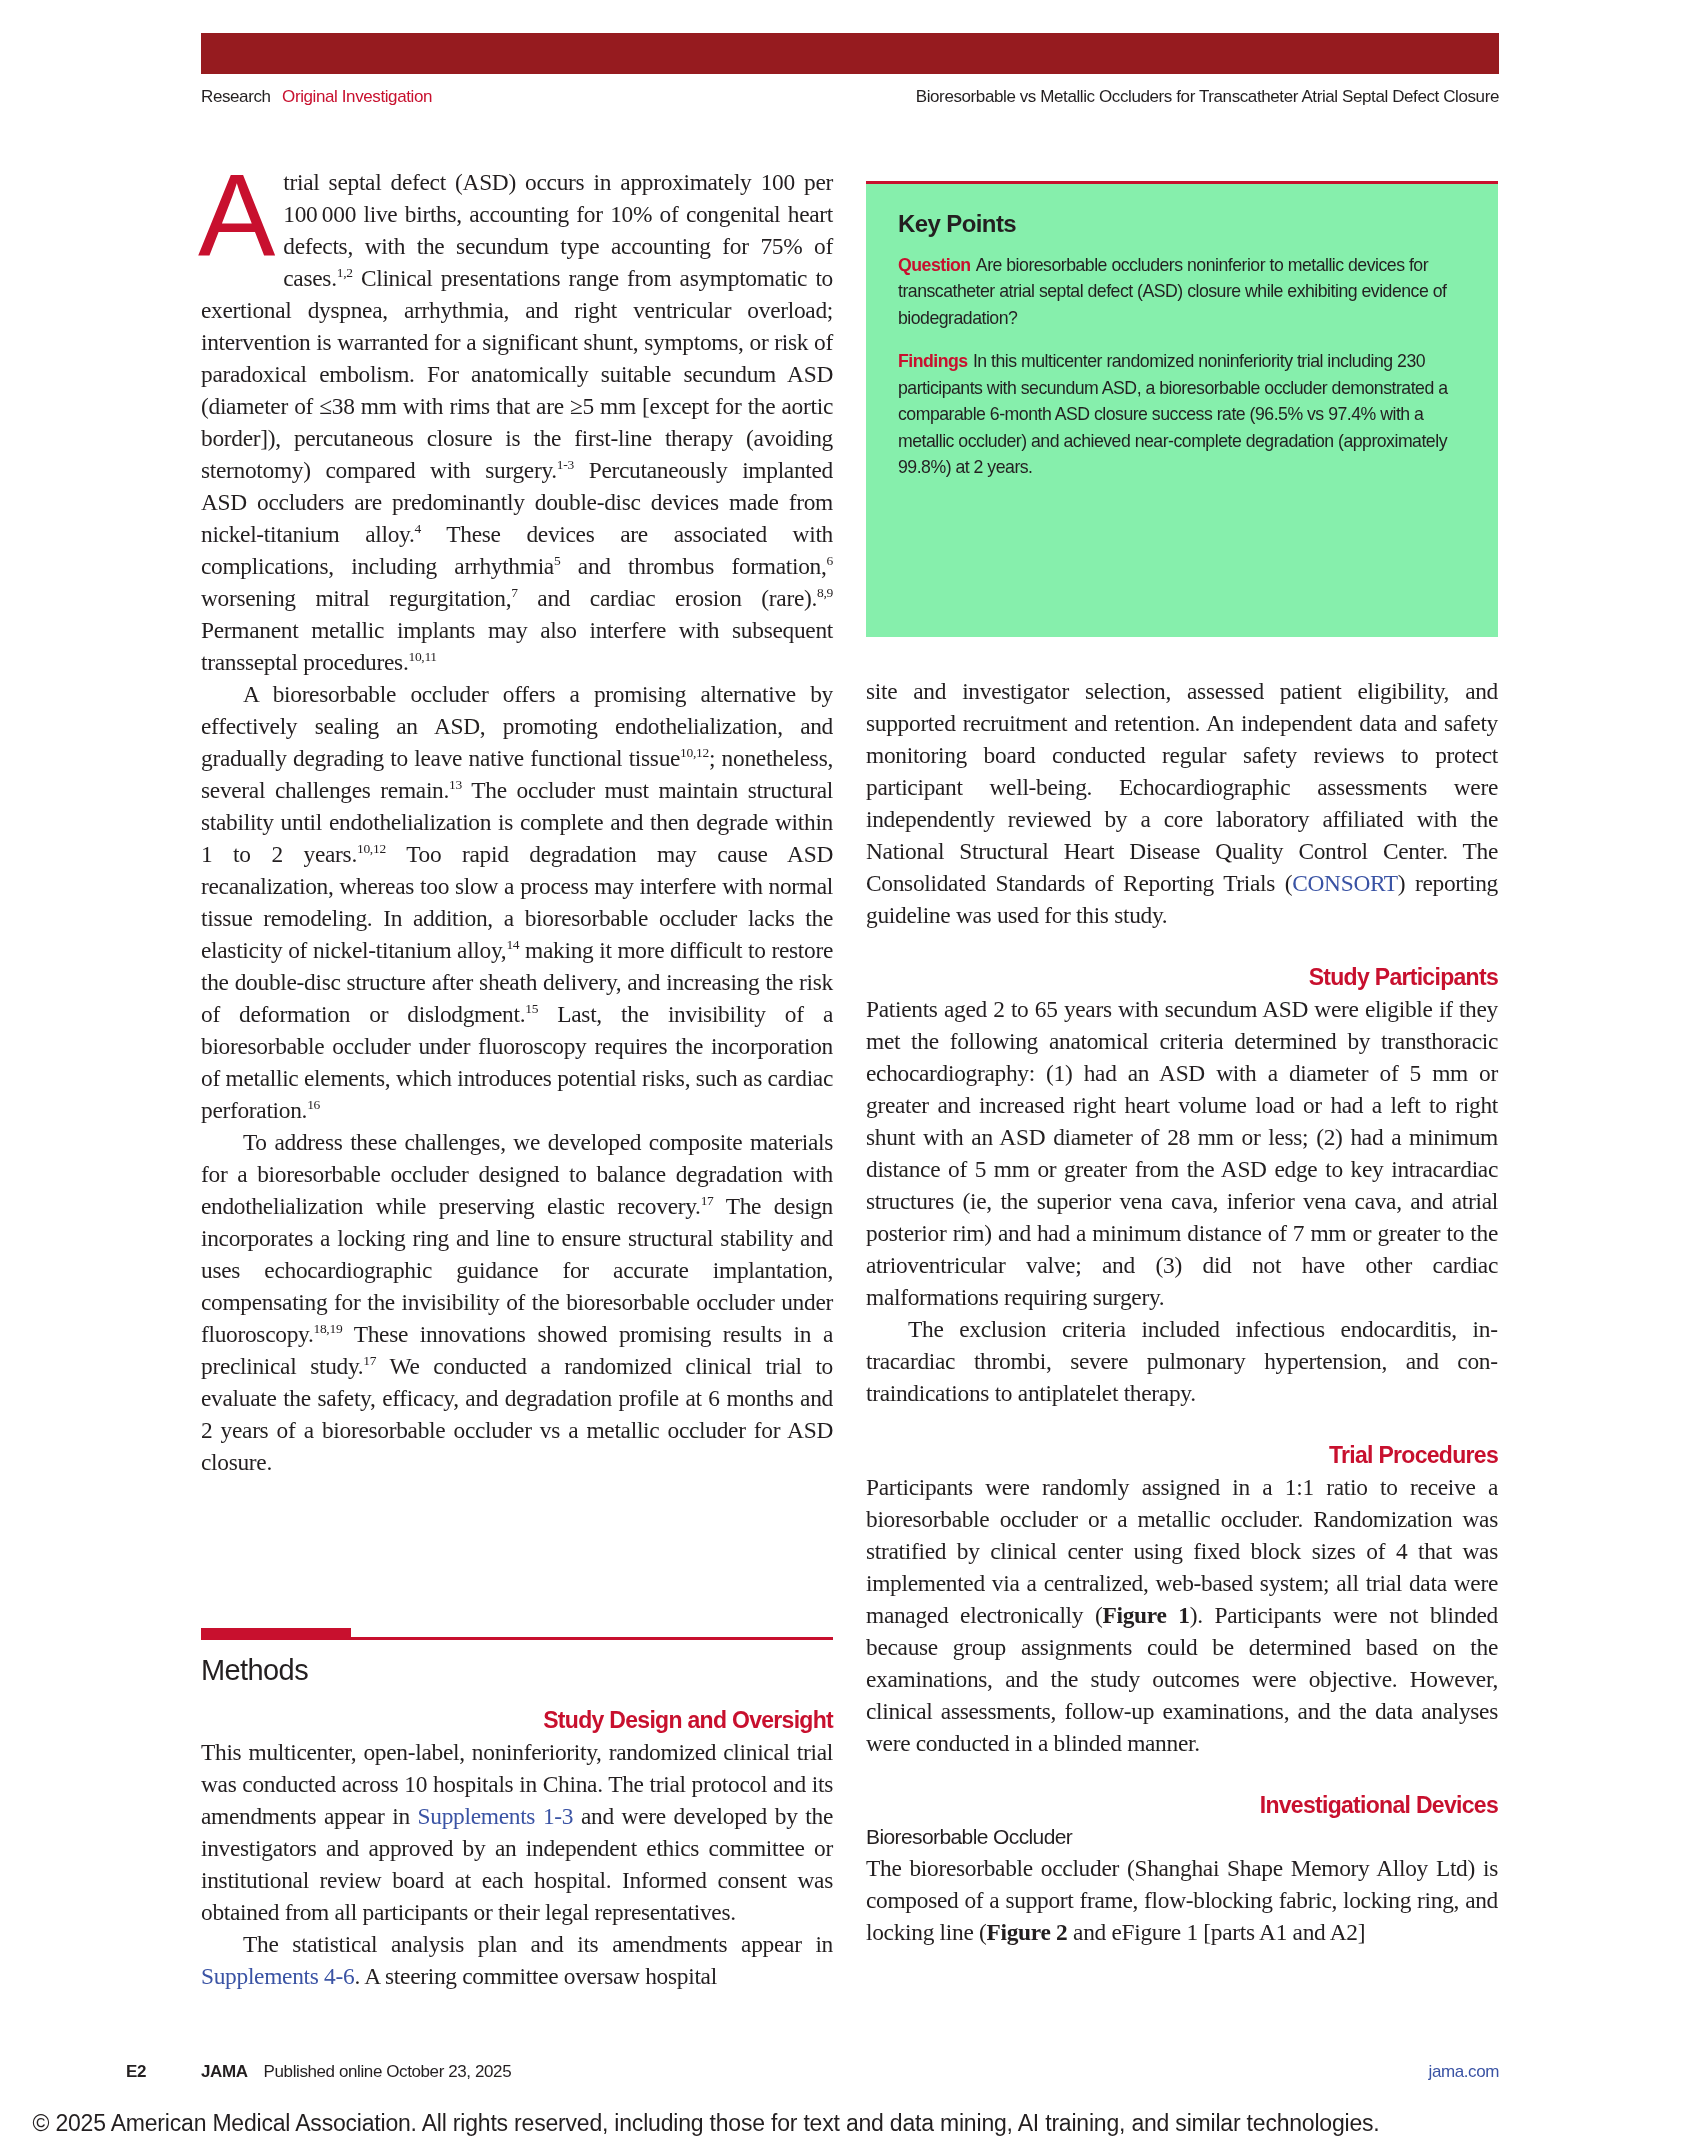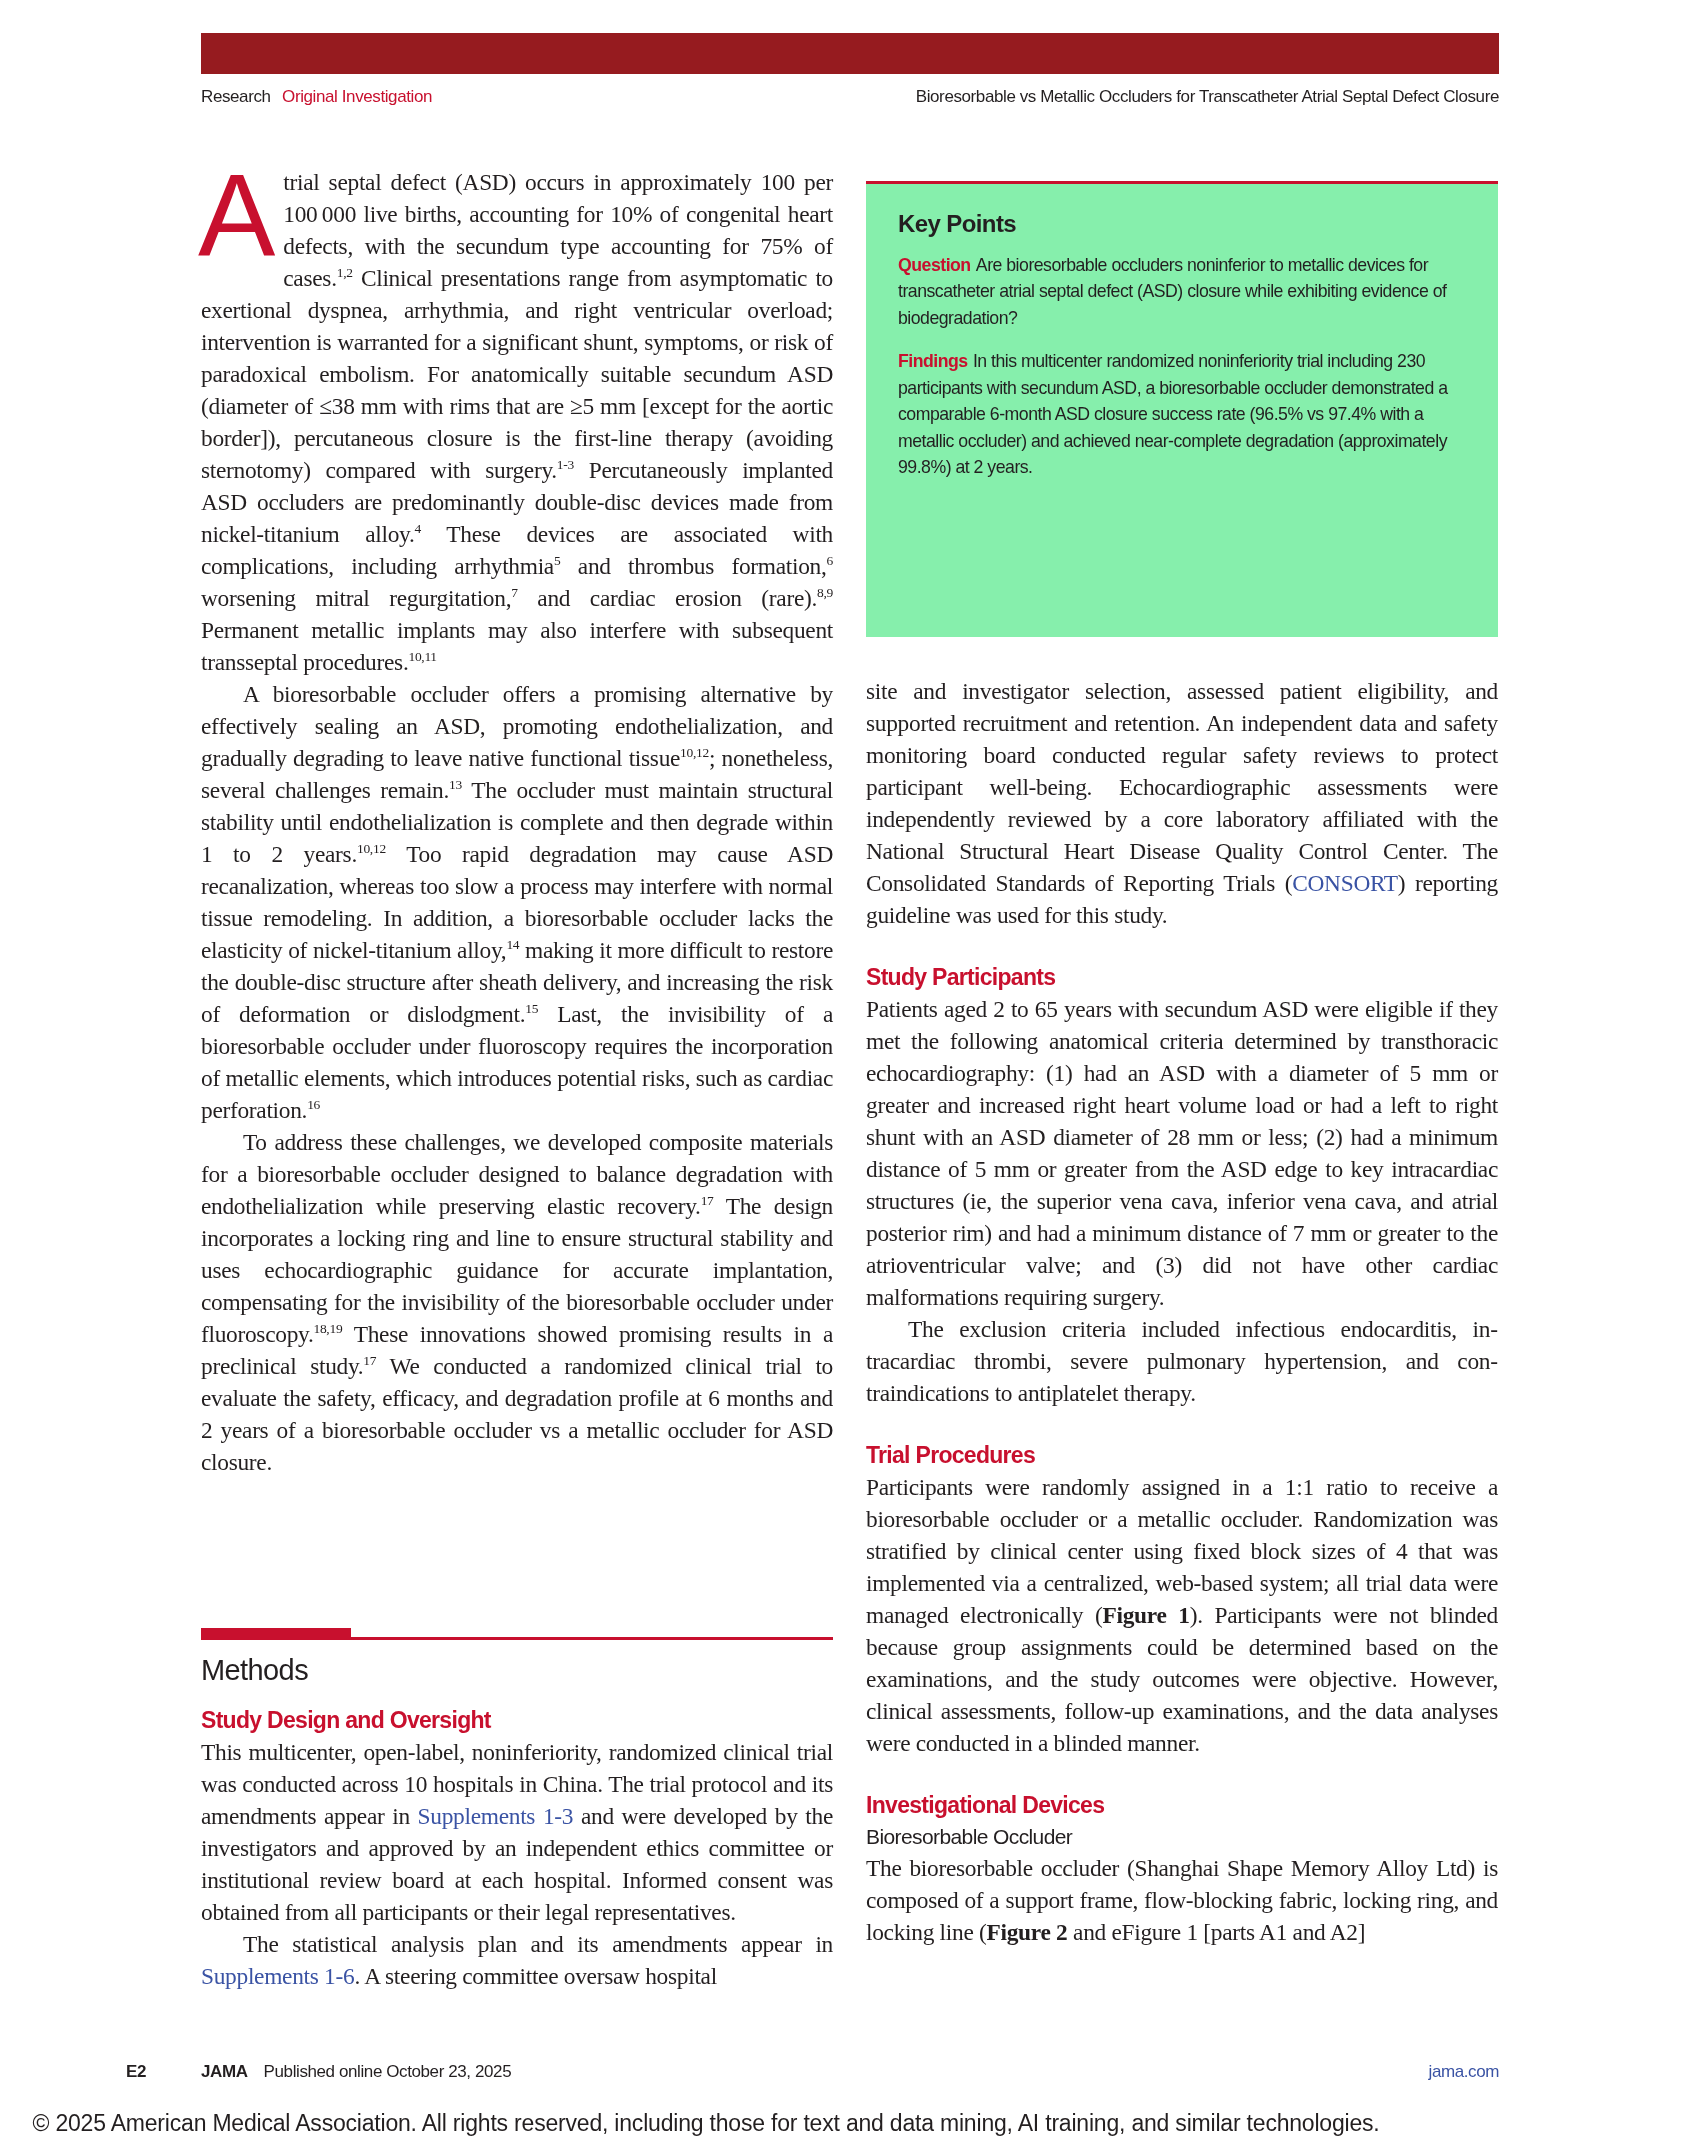--- a/index.html
+++ b/index.html
@@ -28,21 +28,21 @@
   .keypoints { left: 866px; top: 181px; width: 632px; height: 456px; background: #86efac; border-top: 3.1px solid #c8102e; box-sizing: border-box; padding: 25px 32px 0 32px; font-family: "Liberation Sans", sans-serif; }
   .kp-title { font-size: 24px; font-weight: bold; letter-spacing: -0.6px; margin: 0 0 13.5px 0; line-height: 29px; color: #231f20; }
   .kp-block { font-size: 17.7px; line-height: 26.6px; letter-spacing: -0.5px; margin-bottom: 16.7px; color: #231f20; }
   .kp-label { color: #c8102e; font-weight: bold; margin-right: 5.2px; margin-top: 12px; }
 
   .methods-rule-thick { left: 201px; top: 1628px; width: 150px; height: 11.5px; background: #c8102e; }
   .methods-rule-thin { left: 201px; top: 1637px; width: 632px; height: 2.6px; background: #c8102e; }
   .methods-title { left: 201px; top: 1652px; font-family: "Liberation Sans", sans-serif; font-size: 29px; line-height: 36px; letter-spacing: -0.6px; color: #231f20; }
 
   .col-left-b { left: 201px; top: 1705px; }
-  .subhead { font-family: "Liberation Sans", sans-serif; color: #c8102e; font-size: 23px; font-weight: bold; letter-spacing: -0.7px; line-height: 31px; text-align: left; }
+  .subhead { font-family: "Liberation Sans", sans-serif; color: #c8102e; font-size: 23px; font-weight: bold; letter-spacing: -0.7px; line-height: 31px; text-align: right; }
   .subsubhead { font-family: "Liberation Sans", sans-serif; color: #231f20; font-size: 21px; letter-spacing: -0.6px; line-height: 31px; text-align: left; }
   .gap { height: 31px; }
 
   .footer { top: 2061px; font-family: "Liberation Sans", sans-serif; font-size: 17px; line-height: 21px; letter-spacing: -0.4px; color: #231f20; }
   .footer-page { left: 126px; font-weight: bold; }
   .footer-journal { left: 201px; }
   .footer-journal .jname { font-weight: bold; margin-right: 16px; }
   .footer-site { right: 202px; color: #3a53a4; }
   .copyright { left: 0; width: 1412px; top: 2110px; text-align: center; font-family: "Liberation Sans", sans-serif; font-size: 23px; line-height: 27px; color: #231f20; letter-spacing: -0.2px; }
 </style>
@@ -67,21 +67,21 @@
   </p>
 </div>
 
 <div class="abs methods-rule-thin"></div>
 <div class="abs methods-rule-thick"></div>
 <div class="abs methods-title">Methods</div>
 
 <div class="col col-left-b">
   <div class="subhead">Study Design and Oversight</div>
   <p><span>This multicenter, open-label, noninferiority, randomized clini­cal trial was conducted across 10 hospitals in China. The trial protocol and its amendments appear in </span><span class="link">Supplements 1-3</span><span> and were developed by the investigators and approved by an in­dependent ethics committee or institutional review board at each hospital. Informed consent was obtained from all par­ticipants or their legal representatives.</span></p>
-  <p class="indent"><span>The statistical analysis plan and its amendments appear in </span><span class="link">Supplements 1-6</span><span>. A steering committee oversaw hospital</span></p>
+  <p class="indent"><span>The statistical analysis plan and its amendments appear in </span><span class="link">Supplements 4-6</span><span>. A steering committee oversaw hospital</span></p>
 </div>
 
 <div class="abs keypoints">
   <div class="kp-title">Key Points</div>
   <div class="kp-block"><span class="kp-label">Question</span><span>Are bioresorbable occluders noninferior to metallic devices for transcatheter atrial septal defect (ASD) closure while exhibiting evidence of biodegradation?</span></div>
   <div class="kp-block"><span class="kp-label">Findings</span><span>In this multicenter randomized noninferiority trial including 230 participants with secundum ASD, a bioresorbable occluder demonstrated a comparable 6-month ASD closure success rate (96.5% vs 97.4% with a metallic occluder) and achieved near-complete degradation (approximately 99.8%) at 2 years.</span></div>
 </div>
 
 <div class="col col-right-a">
   <p><span>site and investigator selection, assessed patient eligibility, and supported recruitment and retention. An independent data and safety monitoring board conducted regular safety reviews to protect participant well-being. Echocardiographic assess­ments were independently reviewed by a core laboratory af­filiated with the National Structural Heart Disease Quality Control Center. The Consolidated Standards of Reporting Trials (</span><span class="link">CONSORT</span><span>) reporting guideline was used for this study.</span></p>

